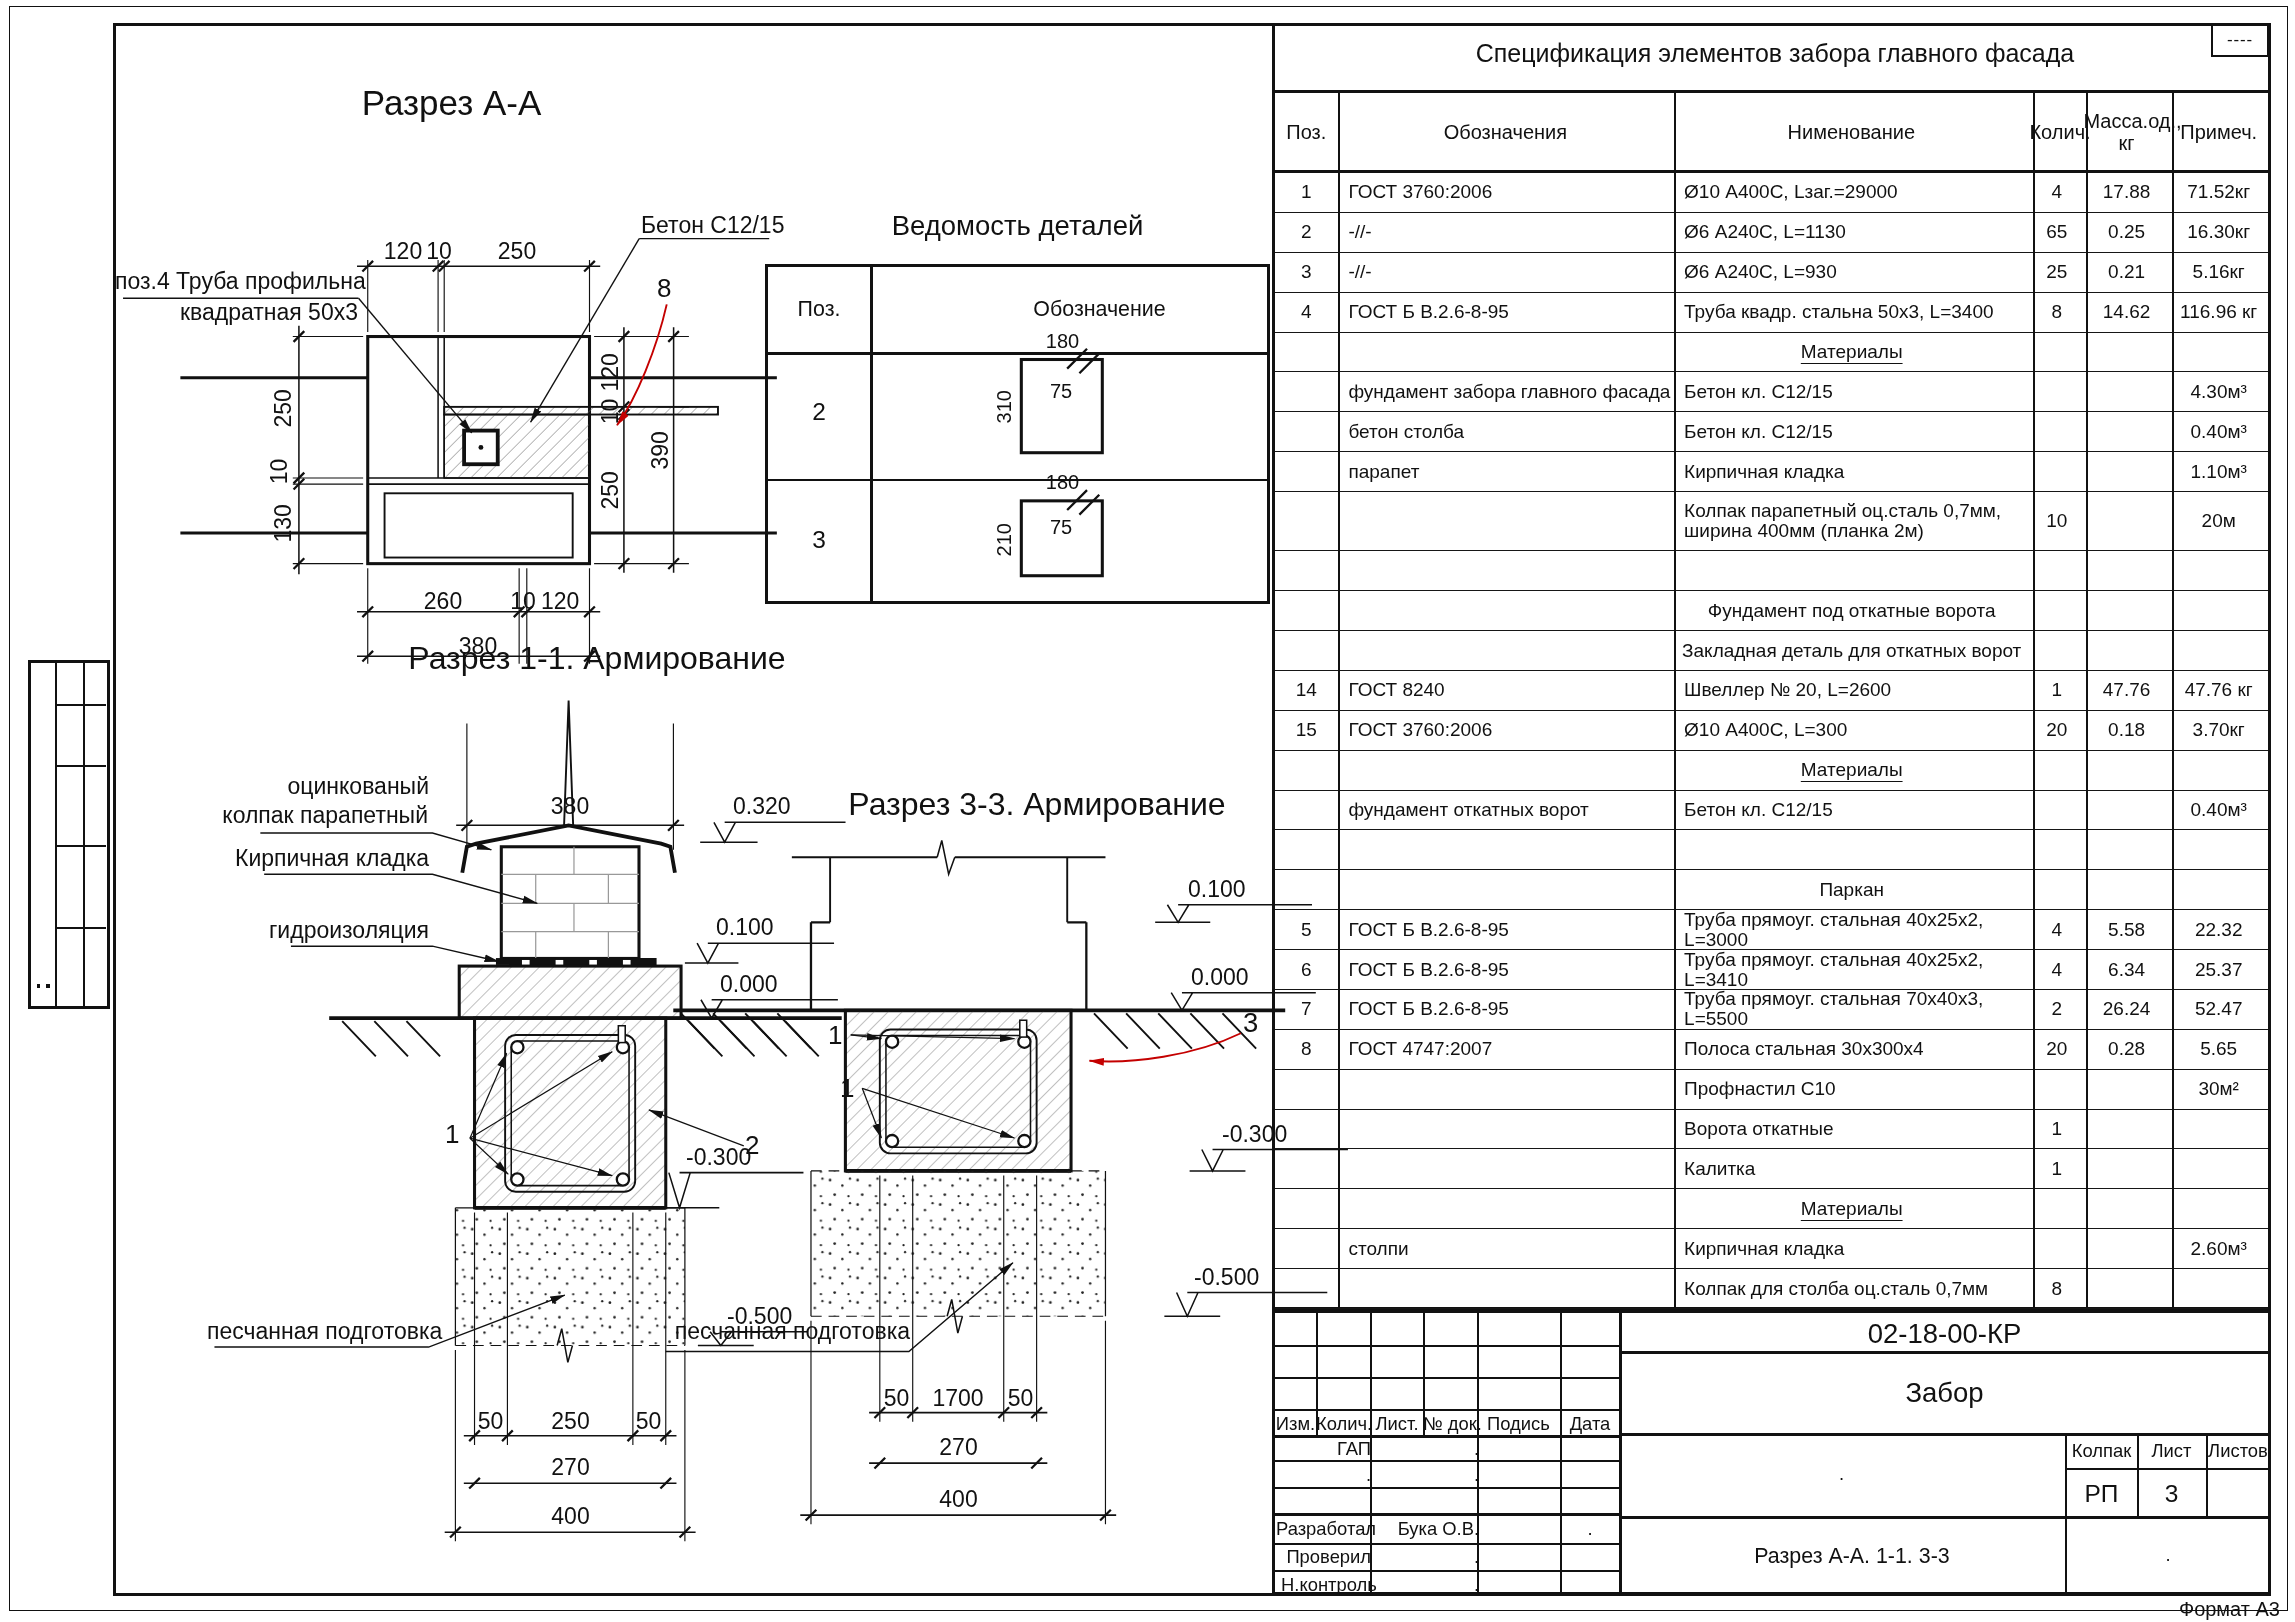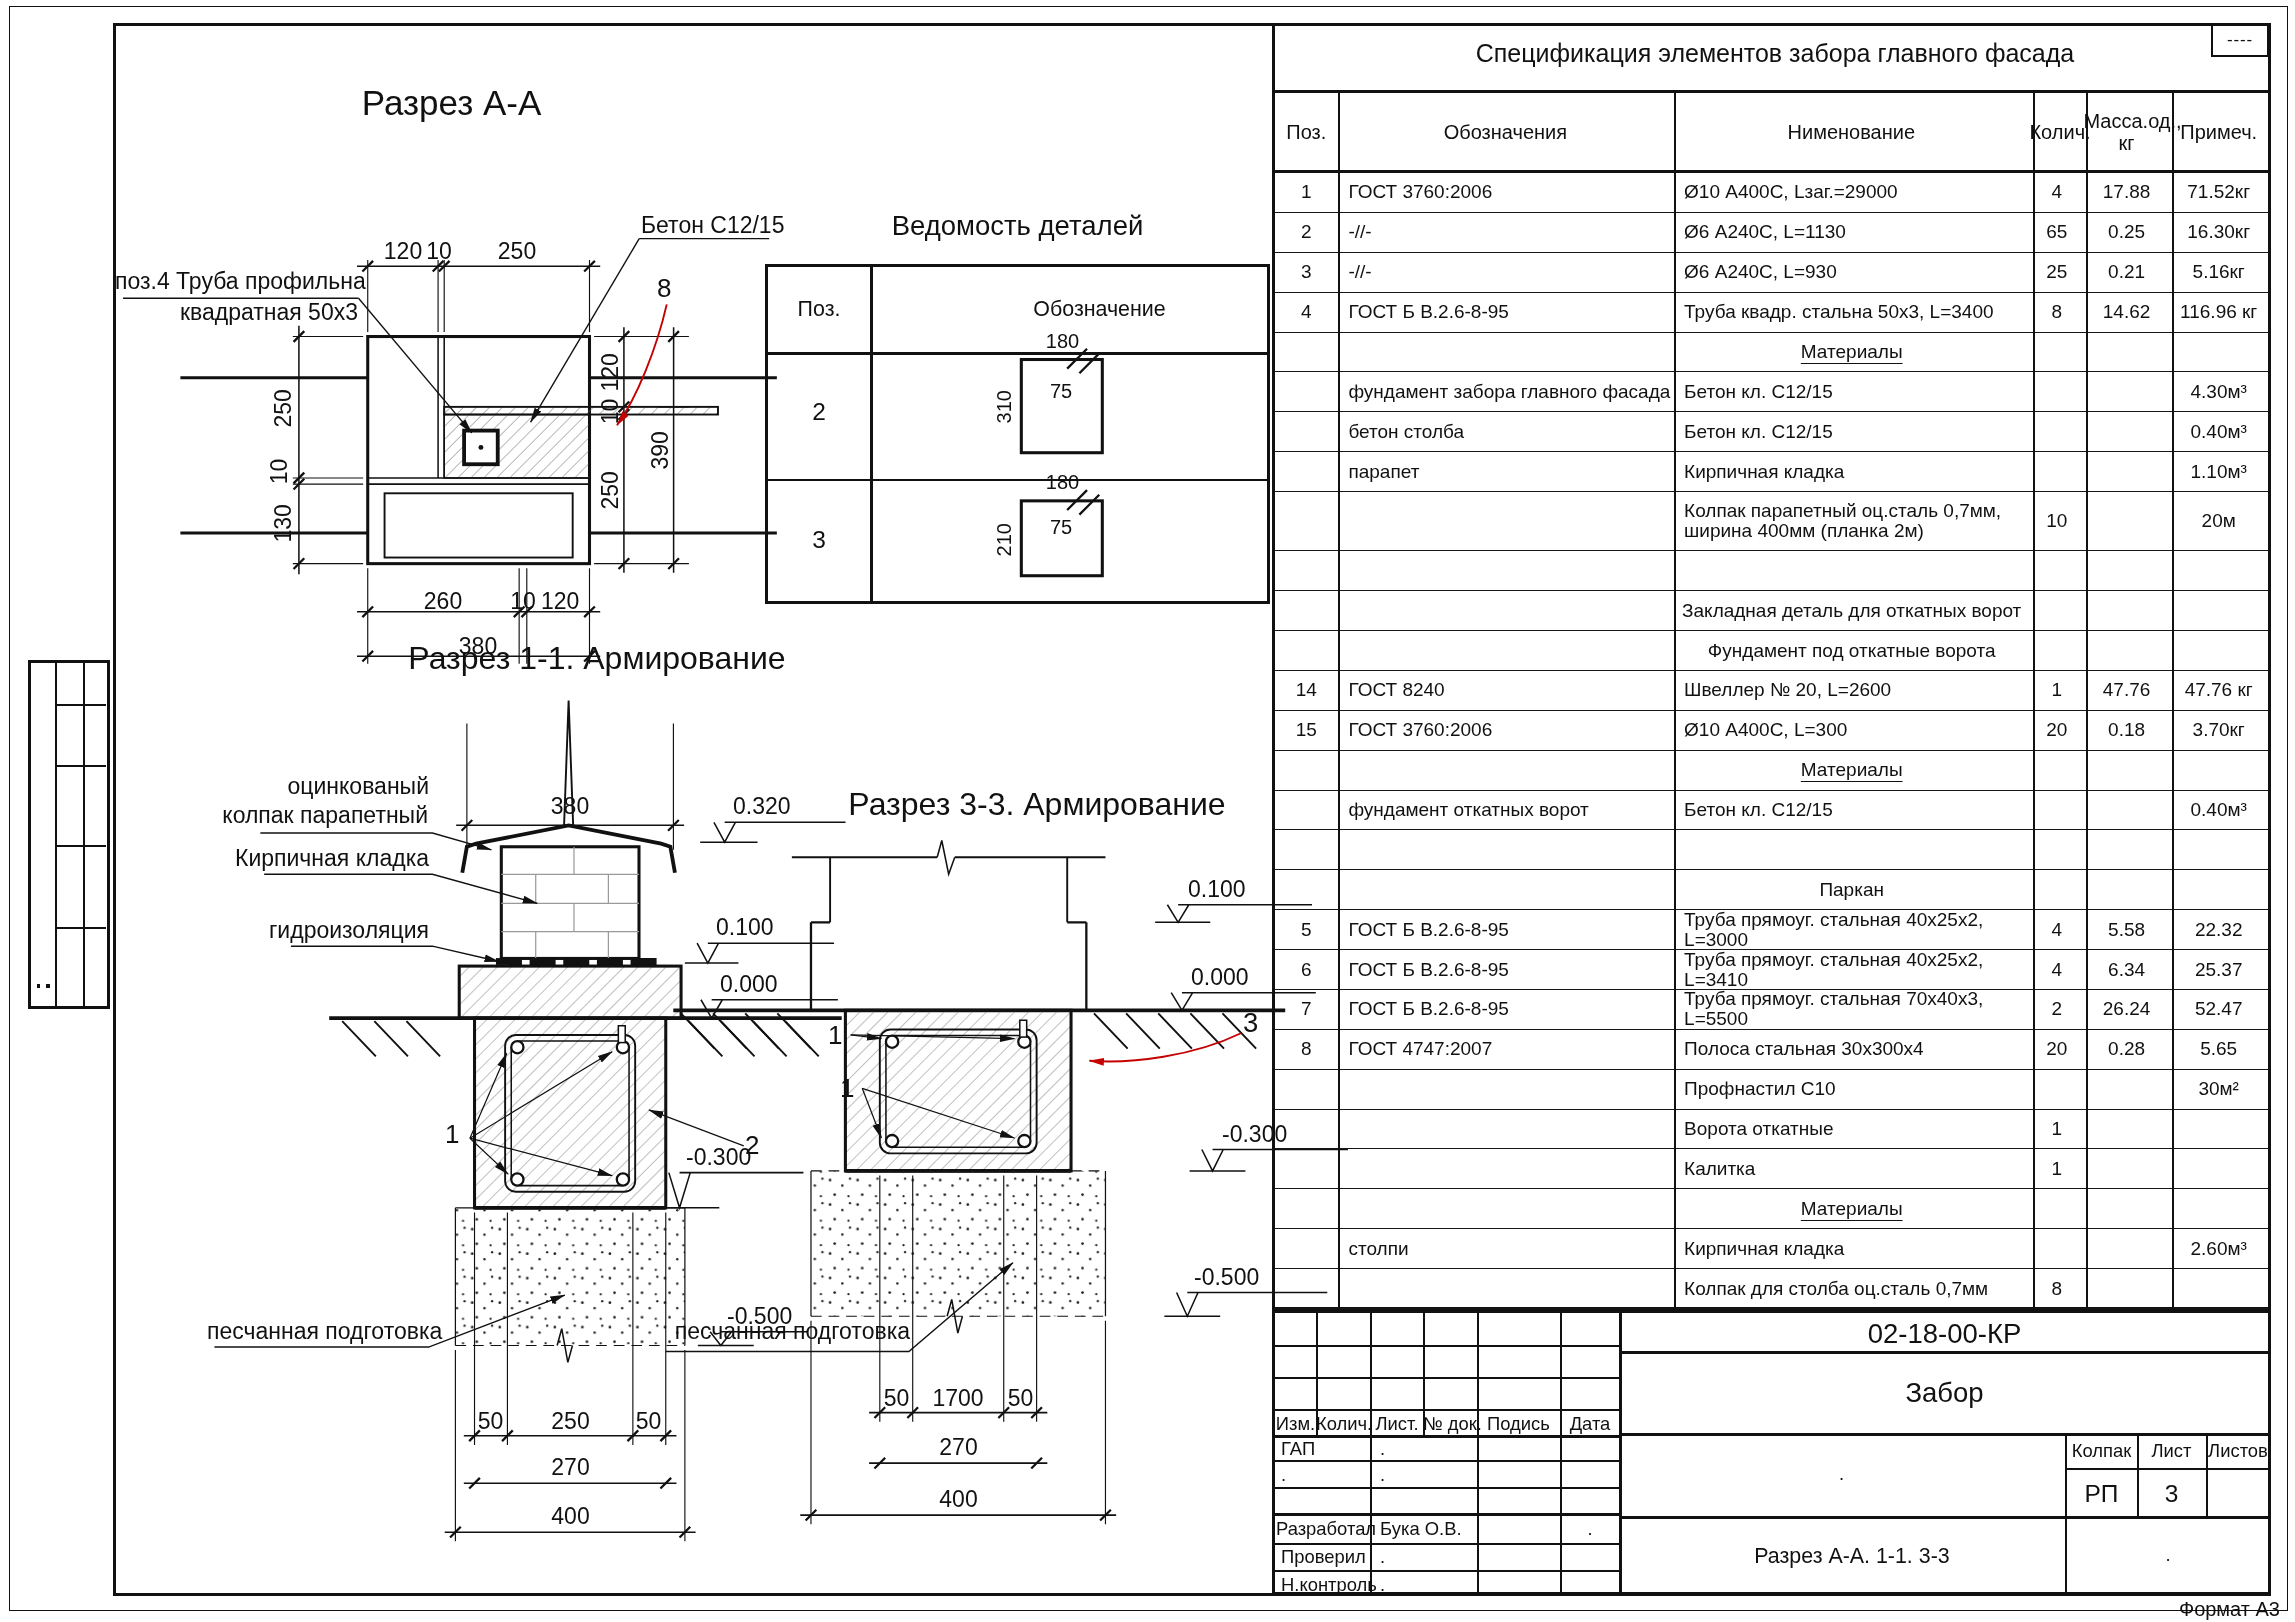--- a/index.html
+++ b/index.html
@@ -28,21 +28,21 @@
   .c-qty{width:54px;text-align:center;}
   .c-mass{width:86px;text-align:center;}
   .c-note{width:99px;text-align:center;}
   .u{text-decoration:underline;text-underline-offset:4.6px;}
   .hcell{font-size:20px;text-align:center;line-height:1.1;}
   
   #det{position:absolute;left:765px;top:264px;width:505px;height:340px;border:3.1px solid #111;box-sizing:border-box;}
   
   #tb{position:absolute;left:1272px;top:1310px;width:999px;height:285px;border:3.1px solid #111;box-sizing:border-box;font-size:18.4px;}
   #tb .ln{background:#111;}
-  .tbt{position:absolute;white-space:nowrap;}
+  .tbt{position:absolute;white-space:nowrap;text-align:right;}
 </style>
 </head>
 <body>
 
 <div id="page">
 
   <div class="abs" style="left:9.2px;top:6.1px;width:2279px;height:1605px;border:1.5px solid #111;box-sizing:border-box;"></div>
   <div class="abs" style="left:113px;top:23px;width:2158px;height:1573px;border:3.8px solid #111;box-sizing:border-box;"></div>
   <div class="ln" style="left:1272px;top:23px;width:3.1px;height:1573px;"></div>
 
@@ -418,29 +418,29 @@
           <div class="scell c-pos"></div>
           <div class="scell c-des"></div>
           <div class="scell c-nam"></div>
           <div class="scell c-qty"></div>
           <div class="scell c-mass"></div>
           <div class="scell c-note"></div>
         </div>
         <div class="srow">
           <div class="scell c-pos"></div>
           <div class="scell c-des"></div>
+          <div class="scell c-nam sec"><span>Фундамент под откатные ворота</span></div>
+          <div class="scell c-qty"></div>
+          <div class="scell c-mass"></div>
+          <div class="scell c-note"></div>
+        </div>
+        <div class="srow">
+          <div class="scell c-pos"></div>
+          <div class="scell c-des"></div>
           <div class="scell c-nam sec"><span>Закладная деталь для откатных ворот</span></div>
-          <div class="scell c-qty"></div>
-          <div class="scell c-mass"></div>
-          <div class="scell c-note"></div>
-        </div>
-        <div class="srow">
-          <div class="scell c-pos"></div>
-          <div class="scell c-des"></div>
-          <div class="scell c-nam sec"><span>Фундамент под откатные ворота</span></div>
           <div class="scell c-qty"></div>
           <div class="scell c-mass"></div>
           <div class="scell c-note"></div>
         </div>
         <div class="srow">
           <div class="scell c-pos">14</div>
           <div class="scell c-des">ГОСТ 8240</div>
           <div class="scell c-nam">Швеллер № 20, L=2600</div>
           <div class="scell c-qty">1</div>
           <div class="scell c-mass">47.76</div>

